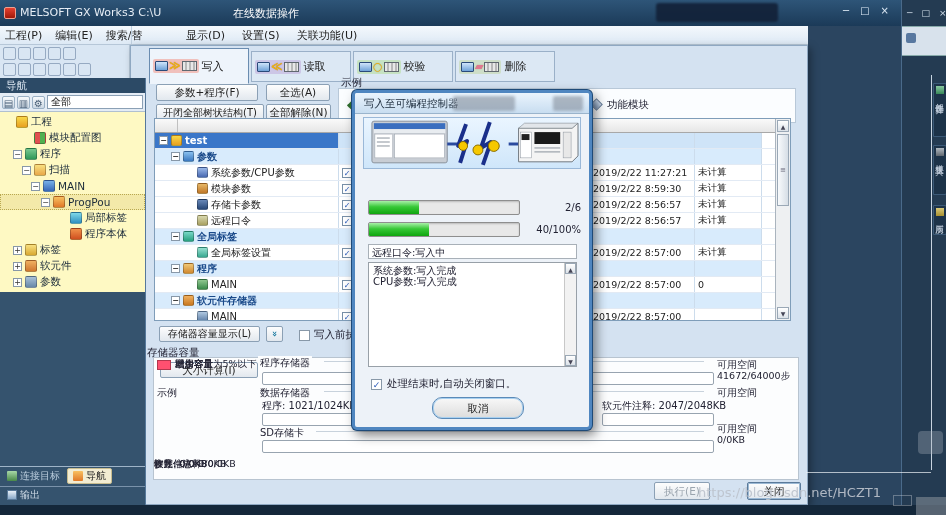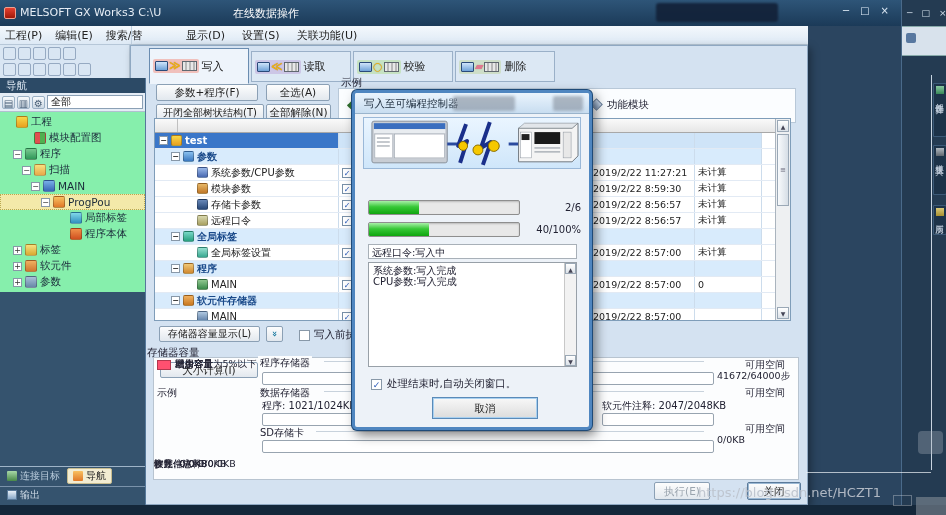--- a/index.html
+++ b/index.html
@@ -84,35 +84,35 @@
 .cbx.checked::after { content:"✓"; }
 #memcap-label { position:absolute; left:16px; top:300px; font-size:10.5px; color:#223; }
 #groupbox { position:absolute; left:22px; top:311px; width:646px; height:123px; background:#fcfdfe; border:1px solid #b8c4d0; }
 #sizecalc { left:6px; top:4px; width:98px; height:16px; line-height:14px; }
 #gb-legend-title { position:absolute; left:3px; top:28px; font-size:10px; color:#223; }
 .leg-item { position:absolute; left:3px; display:flex; gap:4px; align-items:center; font-size:9.5px; color:#223; }
 .leg-item .js-swatch { width:14px; height:10px; border:1px solid rgba(0,0,0,.3); flex:none; }
 .gb-label { position:absolute; font-size:10px; color:#223; background:#fcfdfe; padding:0 2px; white-space:nowrap; }
 .gb-hline { position:absolute; height:1px; background:#c8d2dc; }
 .mbar { position:absolute; height:13px; background:#fff; border:1px solid #98a4b0; border-radius:2px; }
-.free-label { position:absolute; font-size:10px; color:#223;margin-left:28px; }
+.free-label { position:absolute; font-size:10px; color:#223; }
 .free-value { position:absolute; font-size:9.5px; color:#223; }
 .sdd { position:absolute; top:100px; font-size:9.5px; color:#223; white-space:nowrap; }
 .sdd:nth-of-type(1) { left:108px; } .sdd:nth-of-type(2) { left:232px; } .sdd:nth-of-type(3) { left:360px; } .sdd:nth-of-type(4) { left:446px; }
 
 #exec-btn { left:523px; top:436px; width:56px; height:18px; line-height:16px; color:#9aa4ae; }
 #close-btn { left:616px; top:436px; width:54px; height:18px; line-height:16px; border-color:#5a7a9a; box-shadow:0 0 0 1px #9ab8d4 inset; }
 
 
 #nav { position:absolute; left:0; top:78px; width:146px; height:427px; background:#35536e; border-right:1px solid #56789a; z-index:5; }
 #nav-title { height:15px; background:#2c4a66; color:#dfe9f3; font-size:10.5px; padding:1px 0 0 6px; }
 #nav-toolbar { position:absolute; left:0; top:15px; width:100%; height:19px; background:#e4ecf5; border-bottom:1px solid #b0c0d0; display:flex; align-items:center; gap:2px; padding:0 2px; }
 .nti { width:13px; height:13px; font-size:10px; line-height:13px; text-align:center; color:#4a6078; background:linear-gradient(#f8fafc,#ccd8e4); border:1px solid #9ab0c4; border-radius:2px; }
 #nav-filter { flex:1; height:14px; background:#fff; border:1px solid #8ba0b5; font-size:10px; padding:0 3px; color:#222; line-height:12px; }
-#nav-tree { position:absolute; left:0; top:34px; width:100%; height:180px; background:#86efac; overflow:hidden; padding-top:2px; }
+#nav-tree { position:absolute; left:0; top:34px; width:100%; height:180px; background:#fef9c3; overflow:hidden; padding-top:2px; }
 .nitem { display:flex; align-items:center; gap:3px; height:16px; font-size:10.5px; color:#1a2a3a; padding-left:calc(4px + var(--ind,0) * 9px); white-space:nowrap; }
 .nitem.selected { background:#f3e9a9; border:1px dotted #b8a850; }
 .nexp { width:9px; height:9px; border:1px solid #8898a8; background:#fff; font-size:8px; line-height:7px; text-align:center; color:#333; flex:none; }
 .nico { width:12px; height:12px; border-radius:2px; border:1px solid rgba(0,0,0,.25); flex:none; }
 #nav-tabs { position:absolute; left:0; bottom:21px; width:100%; height:18px; border-top:1px solid #9fb4c8; display:flex; gap:2px; padding:1px 0 0 2px; }
 .ntab { display:flex; align-items:center; gap:3px; font-size:10px; color:#bccede; padding:1px 5px; }
 .ntab.active { background:#f2ecd2; color:#222; border:1px solid #c8bc8e; border-radius:2px; }
 .ntab .js-icon { width:10px; height:10px; border-radius:1px; flex:none; }
 #output-row { position:absolute; left:0; bottom:2px; width:100%; height:17px; border-top:1px solid #7a92aa; display:flex; align-items:flex-end; padding-left:2px; }
 #output-tab { display:flex; align-items:center; gap:3px; font-size:10px; color:#cdd9e5; padding:1px 5px; }
@@ -144,21 +144,21 @@
 #pbar1 { top:107px; } #pbar2 { top:129px; }
 .pfill { height:100%; background:linear-gradient(#a8f0a8,#37c837 45%,#0fa50f); }
 .plabel { position:absolute; left:150px; width:76px; text-align:right; font-size:10px; color:#223; }
 #plabel1 { top:109px; } #plabel2 { top:131px; }
 #pd-status { position:absolute; left:13px; top:151px; width:209px; height:15px; background:#fff; border:1px solid #a8b0b8; font-size:10px; color:#223; padding:1px 3px; white-space:nowrap; overflow:hidden; }
 #pd-log { position:absolute; left:13px; top:169px; width:209px; height:105px; background:#fff; border:1px solid #98a0a8; font-size:10px; color:#223; padding:2px 16px 2px 4px; white-space:pre-line; line-height:11px; }
 #pd-lsb { position:absolute; right:1px; top:1px; bottom:1px; width:12px; background:#f2f2f2; border-left:1px solid #c8c8c8; }
 #pd-lsb .sbarrow { left:0; width:11px; height:11px; }
 #lsb-up { top:0; } #lsb-dn { bottom:0; }
 #pd-chk { position:absolute; left:16px; top:284px; display:flex; gap:5px; align-items:center; font-size:10.5px; color:#223; }
-#pd-cancel { position:absolute; left:77px; top:304px; width:106px; height:22px; background:linear-gradient(#f8f8f8,#dcdcdc); border:1px solid #5a8ab8; border-radius:0; box-shadow:inset 0 0 0 1px #a8d0f0; font-size:10.5px; color:#222; text-align:center; line-height:20px; }
+#pd-cancel { position:absolute; left:77px; top:304px; width:92px; height:22px; background:linear-gradient(#f8f8f8,#dcdcdc); border:1px solid #5a8ab8; border-radius:10px; box-shadow:inset 0 0 0 1px #a8d0f0; font-size:10.5px; color:#222; text-align:center; line-height:20px; }
 
 
 #bottombar { position:absolute; left:0; top:505px; width:946px; height:10px; background:#14273a; z-index:6; }
 #wm { position:absolute; left:698px; top:485px; font-size:13px; color:rgba(188,194,204,.92); z-index:20; white-space:nowrap; }
 #wm-badge { position:absolute; left:916px; top:497px; font-size:15px; color:#f0f0f0; background:rgba(130,140,150,.6); padding:16px 2px; z-index:20; }
 #wm-blob { position:absolute; left:918px; top:431px; width:25px; height:23px; background:rgba(165,175,185,.35); border-radius:4px; z-index:20; }
 #wm-box2 { position:absolute; left:893px; top:495px; width:19px; height:11px; border:1px solid rgba(200,205,212,.4); z-index:20; }
 .ic-project-icon{background:linear-gradient(#f8d848,#e8a020);}
 .ic-module-config-icon{background:linear-gradient(90deg,#e05050 50%,#50b050 50%);}
 .ic-program-folder-icon{background:linear-gradient(#78c890,#2e9858);}

